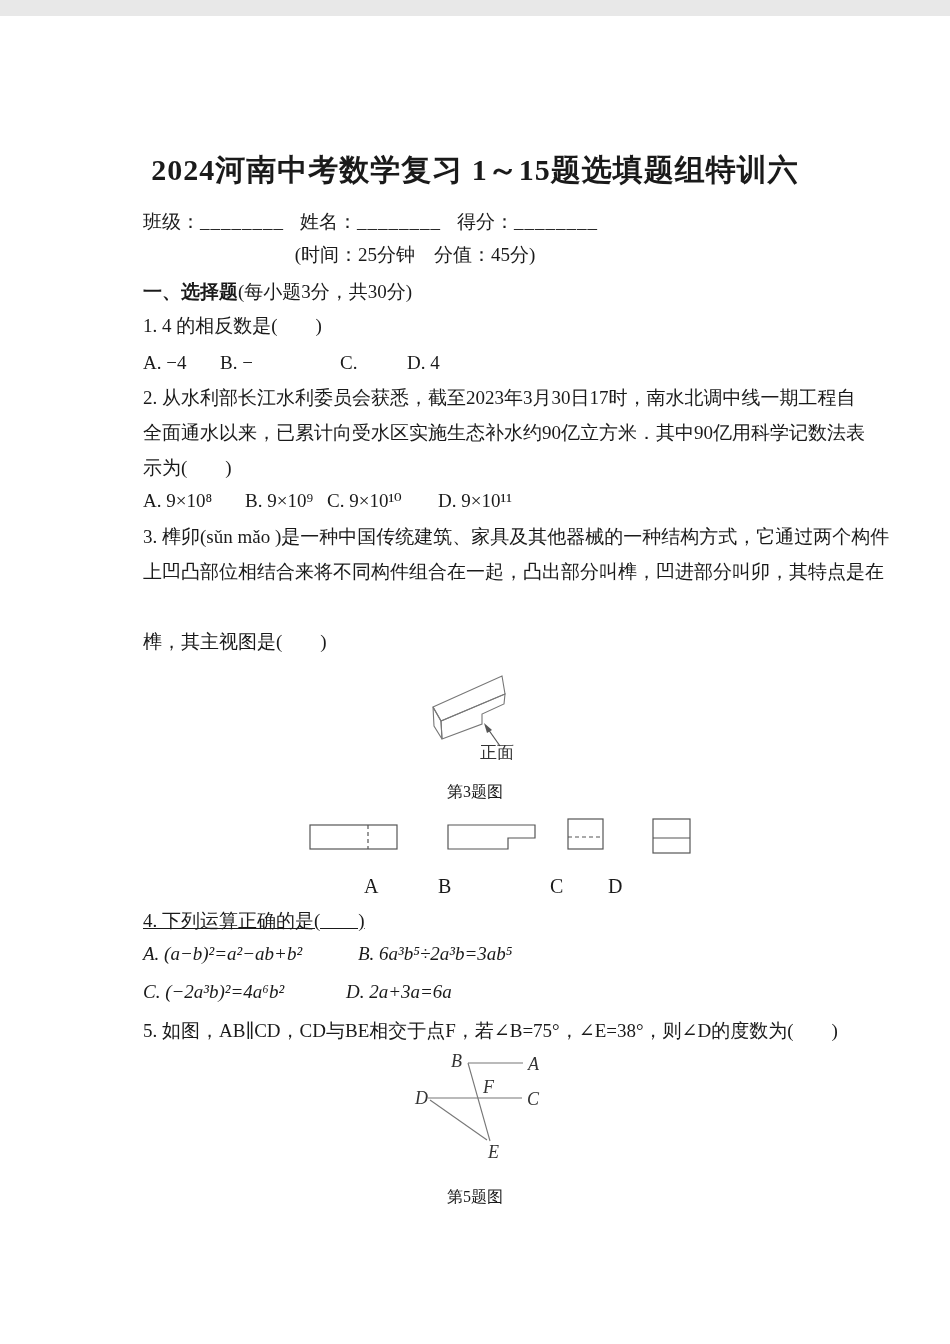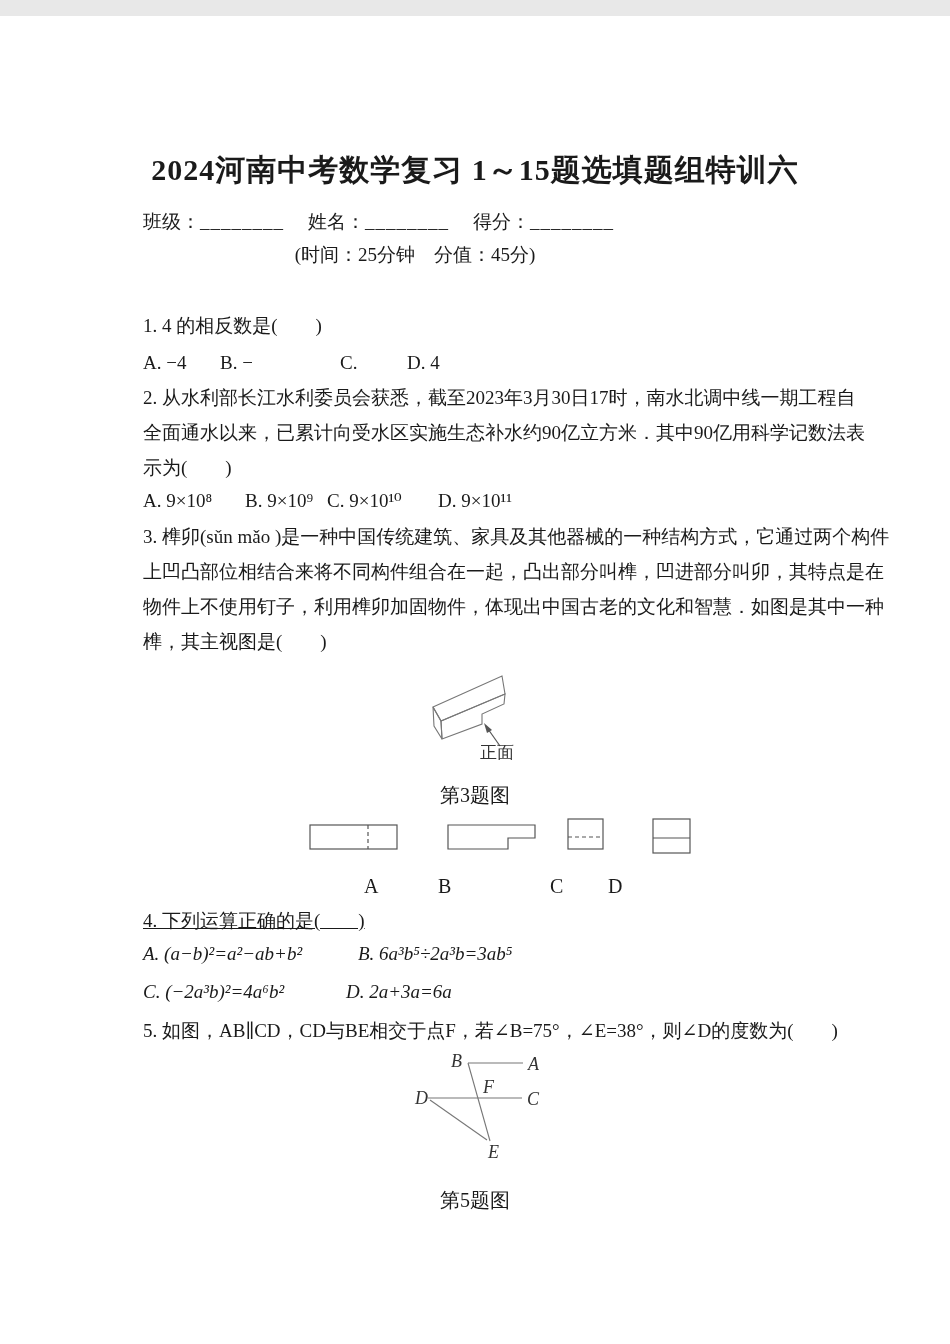--- a/index.html
+++ b/index.html
@@ -16,25 +16,25 @@
   .abs { position: absolute; white-space: nowrap; }
   .t19 { font-size: 19px; line-height: 22px; }
   .title {
     top: 134px; left: 0; width: 950px;
     text-align: center;
     font-size: 30px; font-weight: bold;
     letter-spacing: 1px;
   }
   .center-line { left: 0; width: 830px; text-align: center; }
   .bold { font-weight: bold; }
-  .info-row { top: 195px; left: 143px; display: flex; gap: 24px; }
+  .info-row { top: 195px; left: 143px; display: flex; gap: 16px; }
   .info-pair { display: flex; }
   .blank { letter-spacing: 1px; }
   .math { font-style: italic; }
-  .fig-caption { text-align: center; font-size: 20px; }
+  .fig-caption { text-align: center; font-size: 16px; }
   .letter { font-size: 20px; }
   svg text {
     font-family: "Liberation Serif", "DejaVu Serif", serif;
   }
   .fig-line { stroke: #777; stroke-width: 1.1; fill: none; }
   .fig-line-dark { stroke: #555; stroke-width: 1.2; fill: none; }
 </style>
 </head>
 <body>
 
@@ -52,38 +52,40 @@
       <span class="blank">________</span>
     </span>
     <span class="info-pair">
       <span>得分：</span>
       <span class="blank">________</span>
     </span>
   </div>
 
   <div class="abs center-line t19" style="top:228px;">(时间：25分钟　分值：45分)</div>
 
+  <div class="abs t19" style="top:265px; left:143px;">
+    <span class="bold">一、选择题</span><span>(每小题3分，共30分)</span>
+  </div>
 
   <div class="abs t19" style="top:299px; left:143px;">1. 4 的相反数是(　　)</div>
   <span class="abs t19" style="top:336px; left:143px;">A. −4</span>
   <span class="abs t19" style="top:336px; left:220px;">B. −</span>
   <span class="abs t19" style="top:336px; left:340px;">C.</span>
   <span class="abs t19" style="top:336px; left:407px;">D. 4</span>
 
   <div class="abs t19" style="top:371px; left:143px;">2. 从水利部长江水利委员会获悉，截至2023年3月30日17时，南水北调中线一期工程自</div>
   <div class="abs t19" style="top:406px; left:143px;">全面通水以来，已累计向受水区实施生态补水约90亿立方米．其中90亿用科学记数法表</div>
   <div class="abs t19" style="top:441px; left:143px;">示为(　　)</div>
   <span class="abs t19" style="top:474px; left:143px;">A. 9×10⁸</span>
   <span class="abs t19" style="top:474px; left:245px;">B. 9×10⁹</span>
   <span class="abs t19" style="top:474px; left:327px;">C. 9×10¹⁰</span>
   <span class="abs t19" style="top:474px; left:438px;">D. 9×10¹¹</span>
 
   <div class="abs t19" style="top:510px; left:143px;">3. 榫卯(sǔn mǎo )是一种中国传统建筑、家具及其他器械的一种结构方式，它通过两个构件</div>
   <div class="abs t19" style="top:545px; left:143px;">上凹凸部位相结合来将不同构件组合在一起，凸出部分叫榫，凹进部分叫卯，其特点是在</div>
-  <div class="abs t19" style="top:580px; left:143px;">物件上不使用钉子，利用榫卯加固物件，体现出中国古老的文化和智慧．如图是其中一种</div>
   <div class="abs t19" style="top:615px; left:143px;">榫，其主视图是(　　)</div>
 
   <svg class="abs" style="top:650px; left:418px;" width="132" height="98" viewBox="0 0 132 98">
     <g class="fig-line">
       <path d="M15,41 L84,10 L87,28 L23,55 Z"></path>
       <path d="M15,41 L23,55 L24,73 L16,60 Z"></path>
       <path d="M23,55 L87,28 L86,38 L64,48 L64,58 L24,73 Z"></path>
     </g>
     <g>
       <line x1="82" y1="80" x2="70" y2="63" stroke="#555" stroke-width="1.2"></line>

